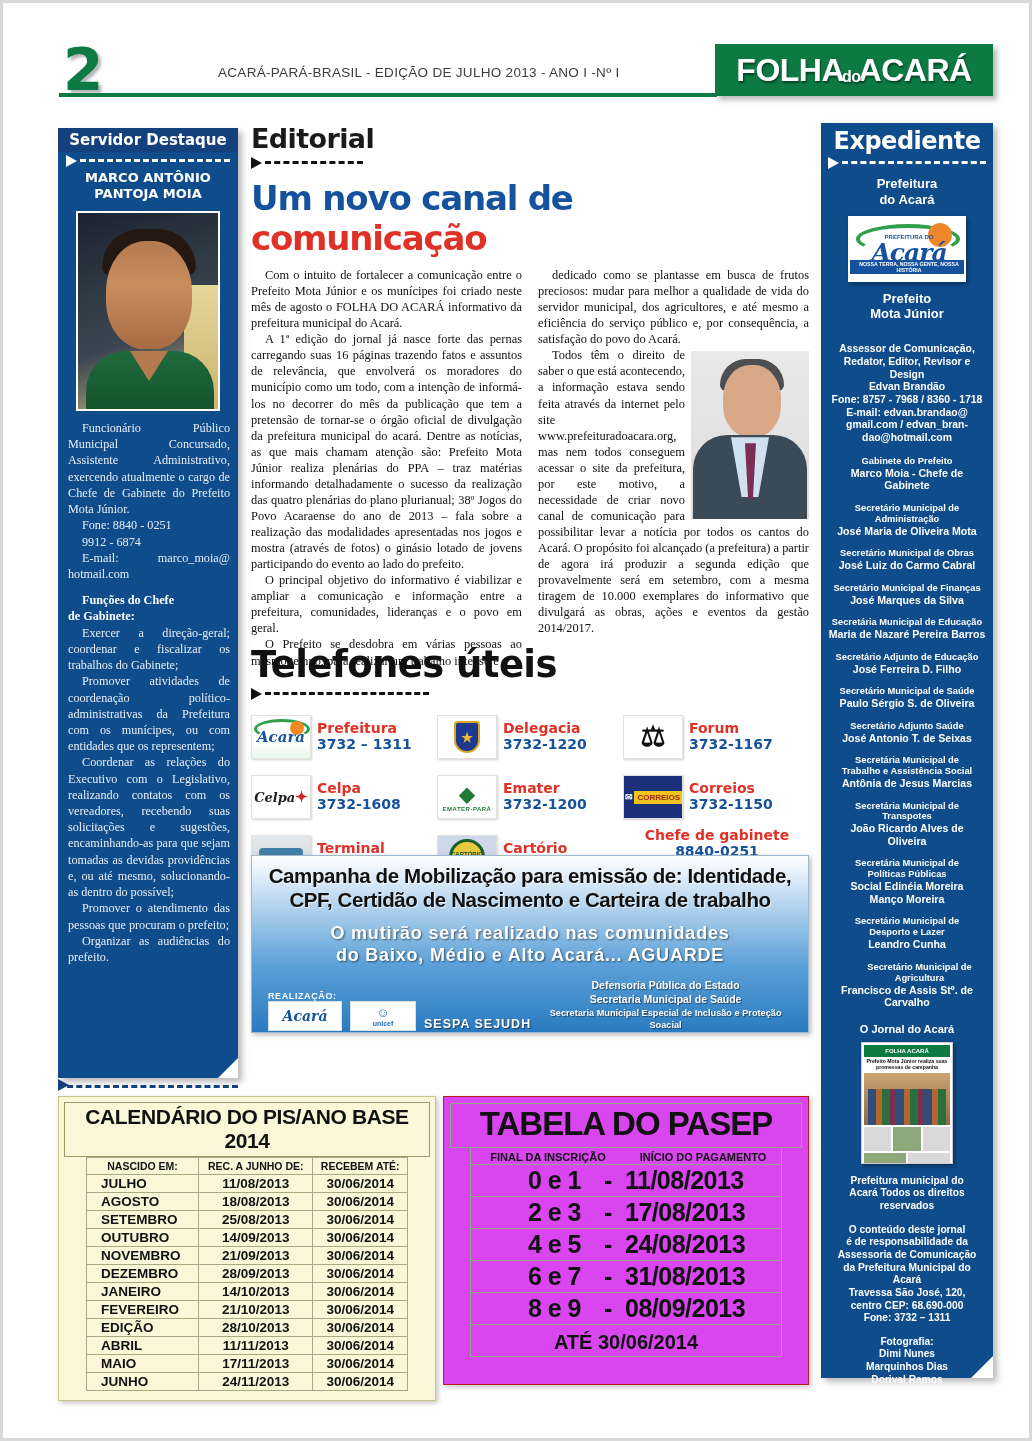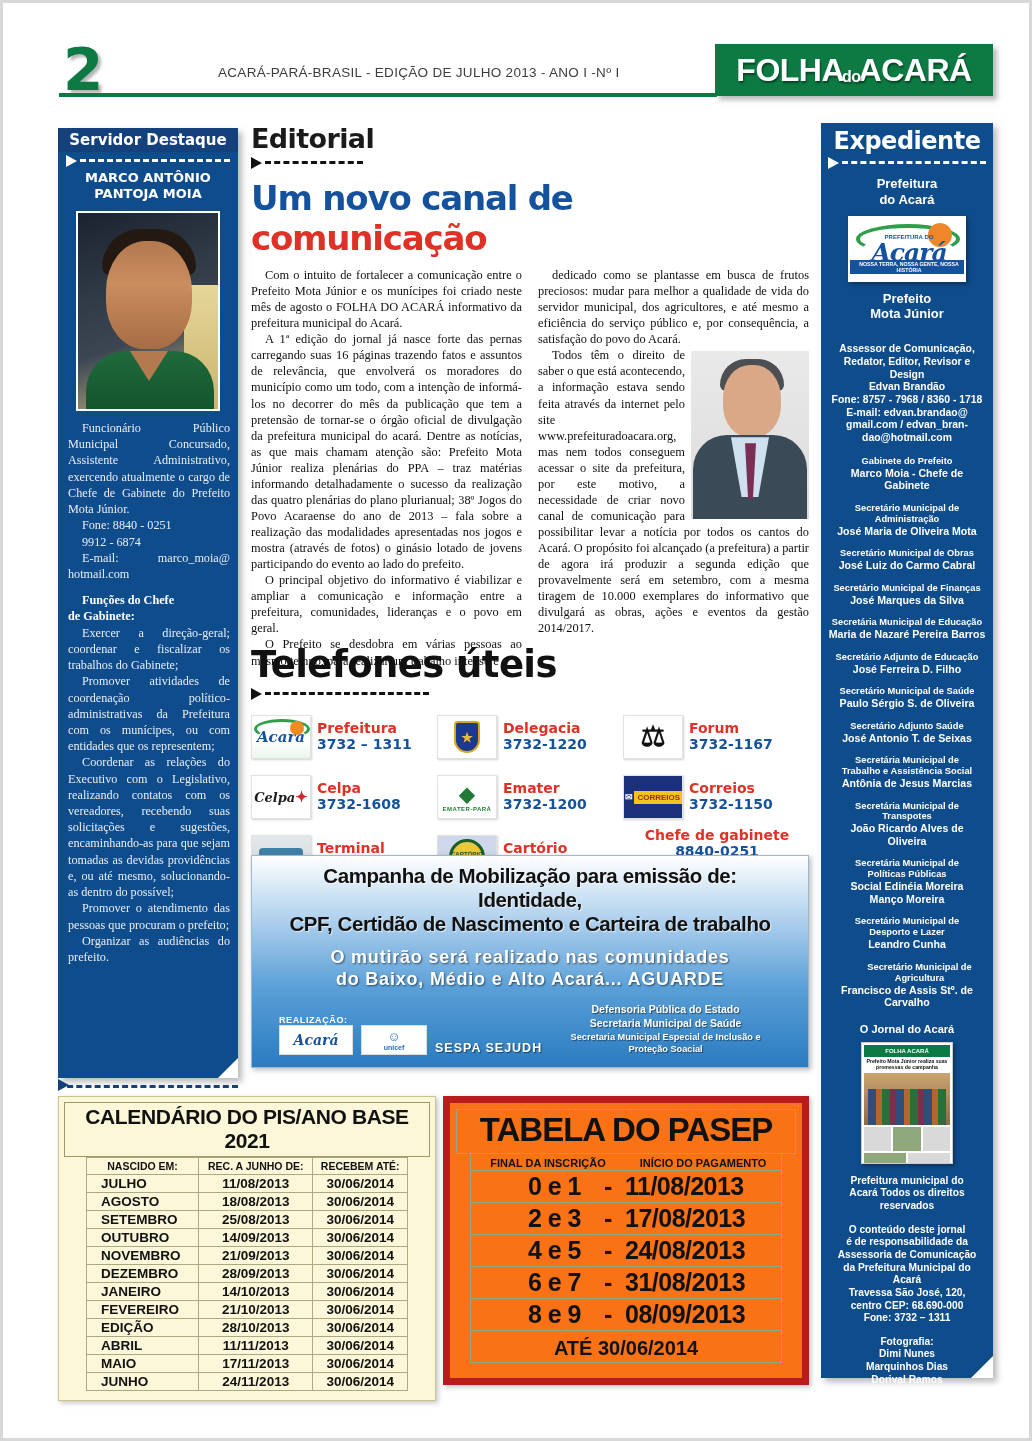--- a/index.html
+++ b/index.html
@@ -204,25 +204,25 @@
   .lg-correios .cw { color:#fff; font-size:9px; padding:2px; }
   .lg-term { background:linear-gradient(180deg,#e4e8ea,#cfd6da); }
   .lg-bus { width:44px;height:18px;background:#3f7fa6;border-radius:4px;border-bottom:3px solid #1d4f6d; }
   .lg-cart { background:#cfd8ea; }
   .lg-cart-circle { width:36px;height:36px;border-radius:50%;
         background:#e7c93f; border:3px solid #1a5f2a; display:flex;align-items:center;justify-content:center;
         font-size:6px; color:#14532b; text-align:center; line-height:1; }
 
   
   #campaign {
-    position:absolute; left:248px; top:852px; width:558px; height:213px;
+    position:absolute; left:248px; top:852px; width:558px; height:178px;
     background:linear-gradient(180deg,#ffffff 0%,#cfe3f5 18%,#5ba0d8 62%,#2a7bc0 100%);
     border:1px solid #9cb9cf;
     box-shadow:2px 2px 5px rgba(120,120,120,.5);
-    padding:8px 27px;
+    padding:8px 16px;
   }
   .cp-l1 { font-size:20.5px; font-weight:bold; color:#111; text-align:center;
            font-family:"Liberation Sans", sans-serif; line-height:1.17;
            text-shadow:1px 1px 1px rgba(255,255,255,.7); letter-spacing:-.4px; }
   .cp-l2 { margin-top:10px; font-size:18px; font-weight:bold; color:#ffffff; text-align:center;
            line-height:1.25; letter-spacing:.8px;
            text-shadow:1px 1px 2px rgba(0,0,0,.55); }
   .cp-foot { margin-top:12px; display:flex; align-items:flex-end; gap:8px; }
   .cp-real { color:#fff; font-size:9px; font-weight:bold; letter-spacing:.6px; }
   .cp-logo1 { width:74px;height:30px;background:#fff;border:1px solid #ddd;
@@ -255,21 +255,21 @@
   table.pis th, table.pis td {
     border:1px solid #a9a982; text-align:center; color:#111; font-weight:bold;
   }
   table.pis th { font-size:10.5px; padding:2px 0; }
   table.pis td { font-size:13.5px; padding:1px 0; }
   table.pis td.m { text-align:left; padding-left:14px; }
 
   
   #pasep {
     position:absolute; left:440px; top:1093px; width:366px; height:289px;
-    background:#f97316; border:7px solid #b91c1c;
+    background:#d946ef; border:1px solid #b91c1c;
     box-shadow:2px 2px 5px rgba(140,140,140,.5); padding:6px;
   }
   .pasep-title {
     border:1px solid #8fa889; text-align:center; font-weight:bold;
     font-size:33px; color:#111; letter-spacing:-1px; padding:1px 0 4px;
     font-family:"Liberation Sans", sans-serif;
   }
   table.pasep { width:312px; margin:0 auto; border-collapse:collapse; }
   table.pasep th, table.pasep td { border-bottom:1px solid #8fa889; color:#111; }
   table.pasep th { font-size:11px; font-weight:bold; padding:3px 0 1px;
@@ -544,21 +544,21 @@
       <div class="cp-ses">SESPA  SEJUDH</div>
       <div class="cp-right">
         <div>Defensoria Pública do Estado</div>
         <div>Secretaria Municipal de Saúde</div>
         <div class="wide">Secretaria Municipal Especial de Inclusão e Proteção Soacial</div>
       </div>
     </div>
   </div>
 
   <div id="pis">
-    <div class="pis-title">CALENDÁRIO DO PIS/ANO BASE 2021</div>
+    <div class="pis-title">CALENDÁRIO DO PIS/ANO BASE 2014</div>
     <table class="pis">
       <thead>
         <tr>
           <th>NASCIDO EM:</th>
           <th>REC. A JUNHO DE:</th>
           <th>RECEBEM ATÉ:</th>
         </tr>
       </thead>
       <tbody id="pis-body">
           <tr>

